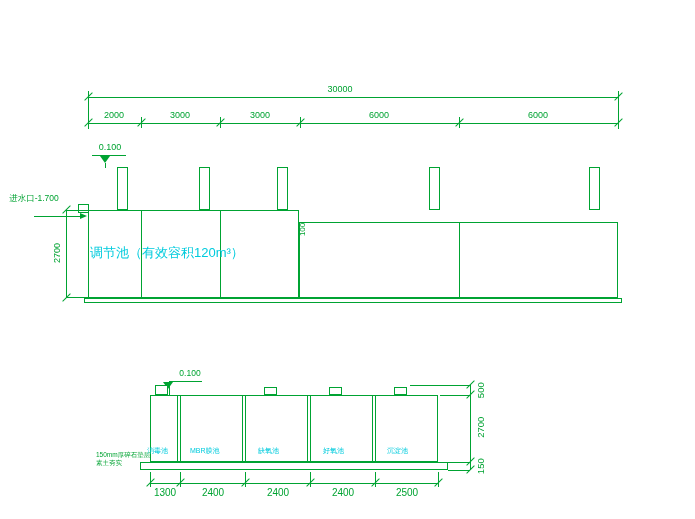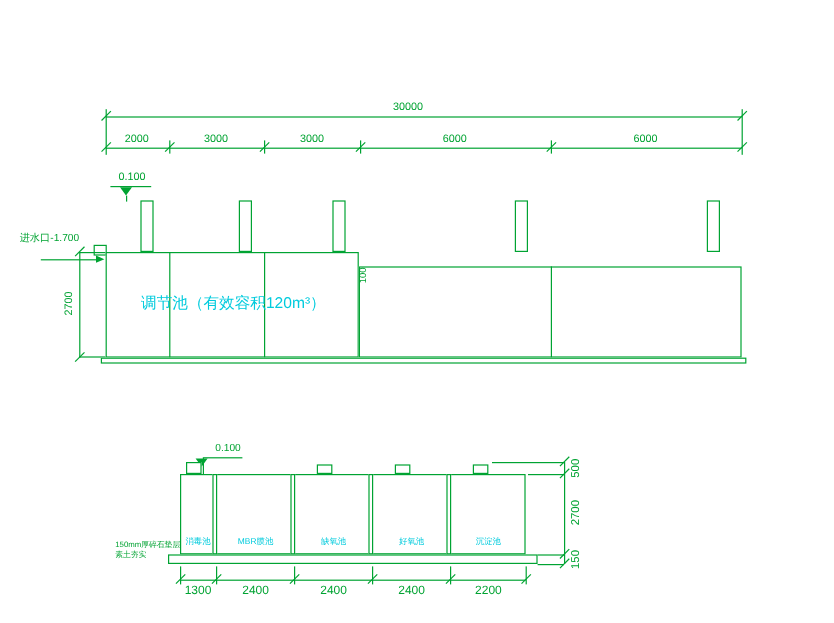--- a/index.html
+++ b/index.html
@@ -7,21 +7,21 @@
   .canvas { position:relative; width:695px; height:519px; background:#fff; overflow:hidden;
             font-family:"Liberation Sans",sans-serif; }
   .title { position:absolute; left:0; right:0; top:30px; text-align:center; color:#000;
            font:bold 19px "Liberation Serif",serif; letter-spacing:1px; }
   .hl { position:absolute; height:1px; background:var(--g); }
   .vl { position:absolute; width:1px; background:var(--g); }
   .bx { position:absolute; border:1px solid var(--g); background:#fff; box-sizing:border-box; }
   .tk { position:absolute; width:11px; height:1px; background:var(--g); transform:rotate(-45deg); }
   .dt { position:absolute; color:var(--g); font-size:9px; line-height:1.1; text-align:center; }
   .rot { transform:rotate(-90deg); }
-  .cy { position:absolute; color:var(--c); text-align:center; white-space:nowrap; }
+  .cy { position:absolute; color:var(--c); text-align:left; white-space:nowrap; }
   .tri-down { position:absolute; width:0; height:0; border-left:5px solid transparent;
               border-right:5px solid transparent; border-top:7px solid var(--g); }
   .tri-right { position:absolute; width:0; height:0; border-top:3px solid transparent;
                border-bottom:3px solid transparent; border-left:7px solid var(--g); }
 </style>
 </head>
 <body>
 
 <div class="canvas">
 
@@ -54,21 +54,21 @@
   <div class="hl" style="left:92px;top:155px;width:34px"></div>
   <div class="tri-down" style="left:100px;top:156px"></div>
   <div class="vl" style="left:105px;top:163px;height:5px"></div>
 
   <div class="bx" style="left:117px;top:167px;width:11px;height:43px"></div>
   <div class="bx" style="left:199px;top:167px;width:11px;height:43px"></div>
   <div class="bx" style="left:277px;top:167px;width:11px;height:43px"></div>
   <div class="bx" style="left:429px;top:167px;width:11px;height:43px"></div>
   <div class="bx" style="left:589px;top:167px;width:11px;height:43px"></div>
 
-  <div class="dt" style="left:2px;top:194px;width:64px;text-align:right;font-size:8.5px">进水口-1.700</div>
+  <div class="dt" style="left:2px;top:194px;width:64px;text-align:center;font-size:8.5px">进水口-1.700</div>
   <div class="bx" style="left:78px;top:204px;width:11px;height:9px"></div>
   <div class="hl" style="left:34px;top:216px;width:46px"></div>
   <div class="tri-right" style="left:80px;top:213px"></div>
 
   <div class="vl" style="left:66px;top:210px;height:88px"></div>
   <div class="hl" style="left:66px;top:210px;width:22px"></div>
   <div class="hl" style="left:66px;top:297px;width:22px"></div>
   <div class="tk" style="left:61px;top:209px"></div>
   <div class="tk" style="left:61px;top:297px"></div>
   <div class="dt rot" style="left:40px;top:248px;width:36px">2700</div>
@@ -130,15 +130,15 @@
   <div class="tk" style="left:145px;top:482px"></div>
   <div class="tk" style="left:175px;top:482px"></div>
   <div class="tk" style="left:240px;top:482px"></div>
   <div class="tk" style="left:305px;top:482px"></div>
   <div class="tk" style="left:370px;top:482px"></div>
   <div class="tk" style="left:433px;top:482px"></div>
   <div class="dt" style="left:145px;top:487px;width:40px;font-size:10px">1300</div>
   <div class="dt" style="left:193px;top:487px;width:40px;font-size:10px">2400</div>
   <div class="dt" style="left:258px;top:487px;width:40px;font-size:10px">2400</div>
   <div class="dt" style="left:323px;top:487px;width:40px;font-size:10px">2400</div>
-  <div class="dt" style="left:387px;top:487px;width:40px;font-size:10px">2200</div>
+  <div class="dt" style="left:387px;top:487px;width:40px;font-size:10px">2500</div>
 
 </div>
 
 </body></html>

